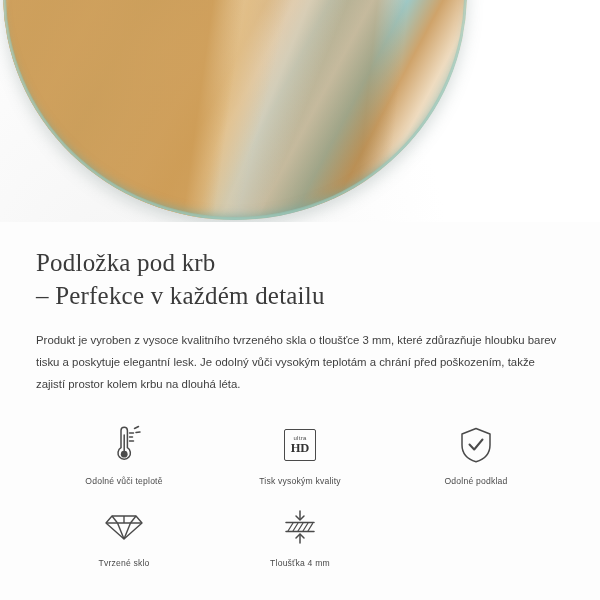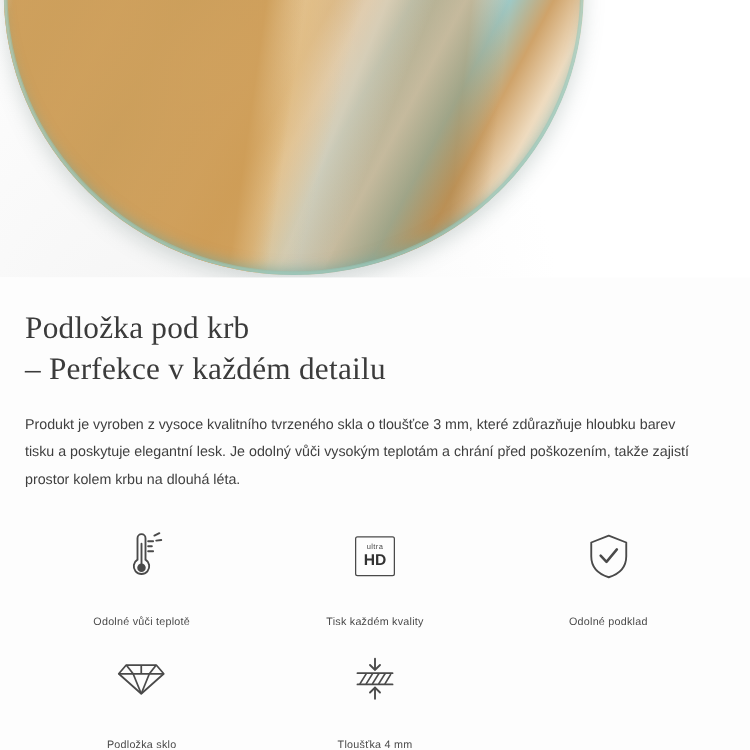--- a/index.html
+++ b/index.html
@@ -94,21 +94,21 @@
   }
   .plate-rim {
     position: absolute;
     left: 0; top: 0; right: 0; bottom: 0;
     border-radius: 50%;
     border: 3px solid rgba(150,200,186,0.55);
   }
 
   
   .content {
-    padding: 0 20px;
+    padding: 0 36px;
     box-sizing: border-box;
   }
   .headline {
     margin: 0;
     padding-top: 24px;
     font-family: "Liberation Serif", serif;
     font-size: 25px;
     line-height: 1.32;
     font-weight: 400;
     color: #3b3b3b;
@@ -138,39 +138,39 @@
     align-items: center;
     justify-content: flex-start;
   }
   .feature-icon {
     height: 46px;
     display: flex;
     align-items: center;
     justify-content: center;
   }
   .feature-label {
-    margin-top: 24px;
+    margin-top: 8px;
     font-size: 8.6px;
     color: #4a4a4a;
     text-align: center;
     letter-spacing: 0.2px;
   }
   .ultrahd {
     width: 30px;
     height: 30px;
     border: 1.6px solid #4a4a4a;
     border-radius: 2px;
     display: flex;
     flex-direction: column;
     align-items: center;
     justify-content: center;
     line-height: 1;
   }
   .ultrahd .u1 { font-size: 6px; color: #4a4a4a; letter-spacing: 0.3px; }
-  .ultrahd .u2 { font-size: 12.5px; font-weight: bold; color: #333; margin-top: 1px; }
+  .ultrahd .u2 { font-size: 12.5px; font-weight: bold; color: #333; margin-top: 1px; font-family: Liberation Serif, serif; }
 </style>
 </head>
 <body>
 
 <div class="page">
 
   <div class="hero">
     <div class="hero-bg"></div>
     <div class="plate">
       <div class="plate-veins"></div>
@@ -207,21 +207,21 @@
         <div class="feature-label">Odolné vůči teplotě</div>
       </div>
 
       <div class="feature">
         <div class="feature-icon">
           <div class="ultrahd">
             <span class="u1">ultra</span>
             <span class="u2">HD</span>
           </div>
         </div>
-        <div class="feature-label">Tisk každém kvality</div>
+        <div class="feature-label">Tisk vysokým kvality</div>
       </div>
 
       <div class="feature">
         <div class="feature-icon">
           <svg width="34" height="38" viewBox="0 0 34 38" fill="none" stroke="#4a4a4a" stroke-width="1.5" stroke-linejoin="round">
             <path d="M17 2.5 31 8v11c0 9-6.2 14.4-14 16.8C9.2 33.4 3 28 3 19V8z"></path>
             <polyline points="10.5,18.5 15.2,23.5 23.5,13.5" stroke-width="2" stroke-linecap="round"></polyline>
           </svg>
         </div>
         <div class="feature-label">Odolné podklad</div>
@@ -232,21 +232,21 @@
           <svg width="40" height="34" viewBox="0 0 40 34" fill="none" stroke="#4a4a4a" stroke-width="1.4" stroke-linejoin="round">
             <path d="M8 6h24l6 7-18 16L2 13z"></path>
             <line x1="2" y1="13" x2="38" y2="13"></line>
             <line x1="8" y1="6" x2="13.5" y2="13"></line>
             <line x1="32" y1="6" x2="26.5" y2="13"></line>
             <line x1="13.5" y1="13" x2="20" y2="29"></line>
             <line x1="26.5" y1="13" x2="20" y2="29"></line>
             <line x1="20" y1="6" x2="20" y2="13"></line>
           </svg>
         </div>
-        <div class="feature-label">Podložka sklo</div>
+        <div class="feature-label">Tvrzené sklo</div>
       </div>
 
 
       <div class="feature">
         <div class="feature-icon">
           <svg width="44" height="36" viewBox="0 0 44 36" fill="none" stroke="#4a4a4a" stroke-width="1.5" stroke-linecap="round">
             <line x1="22" y1="2" x2="22" y2="10"></line>
             <polyline points="18,7 22,11 26,7"></polyline>
             <line x1="8" y1="13.5" x2="36" y2="13.5"></line>
             <line x1="8" y1="22.5" x2="36" y2="22.5"></line>

